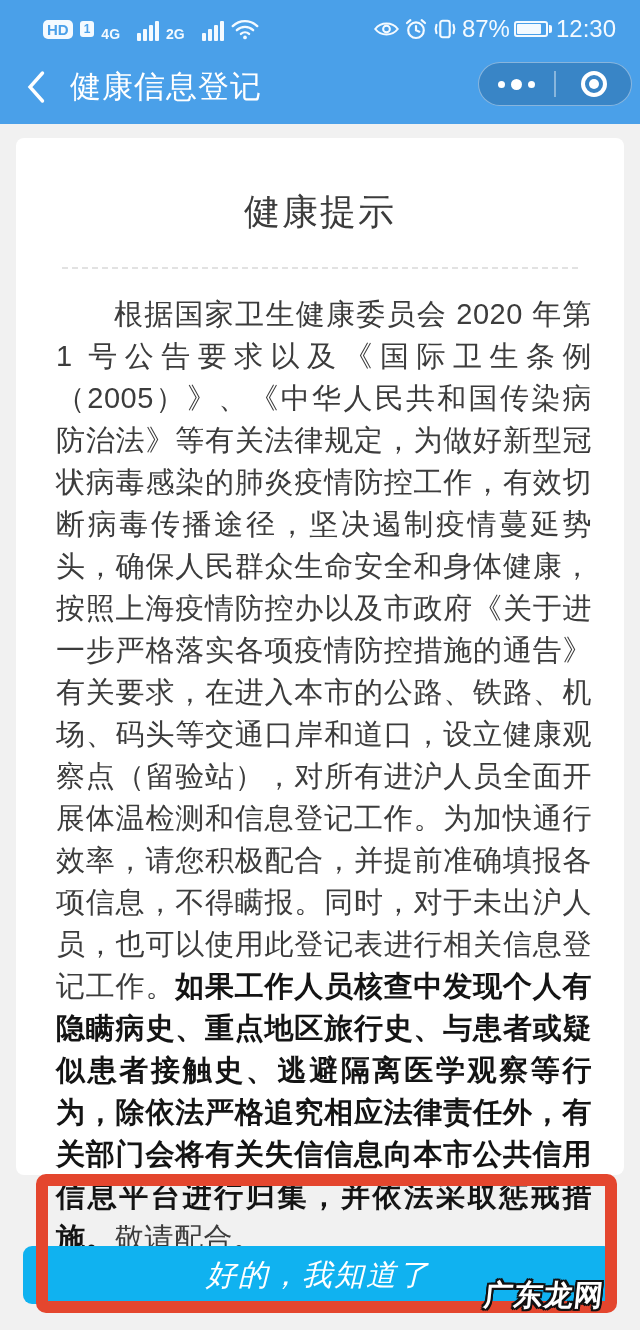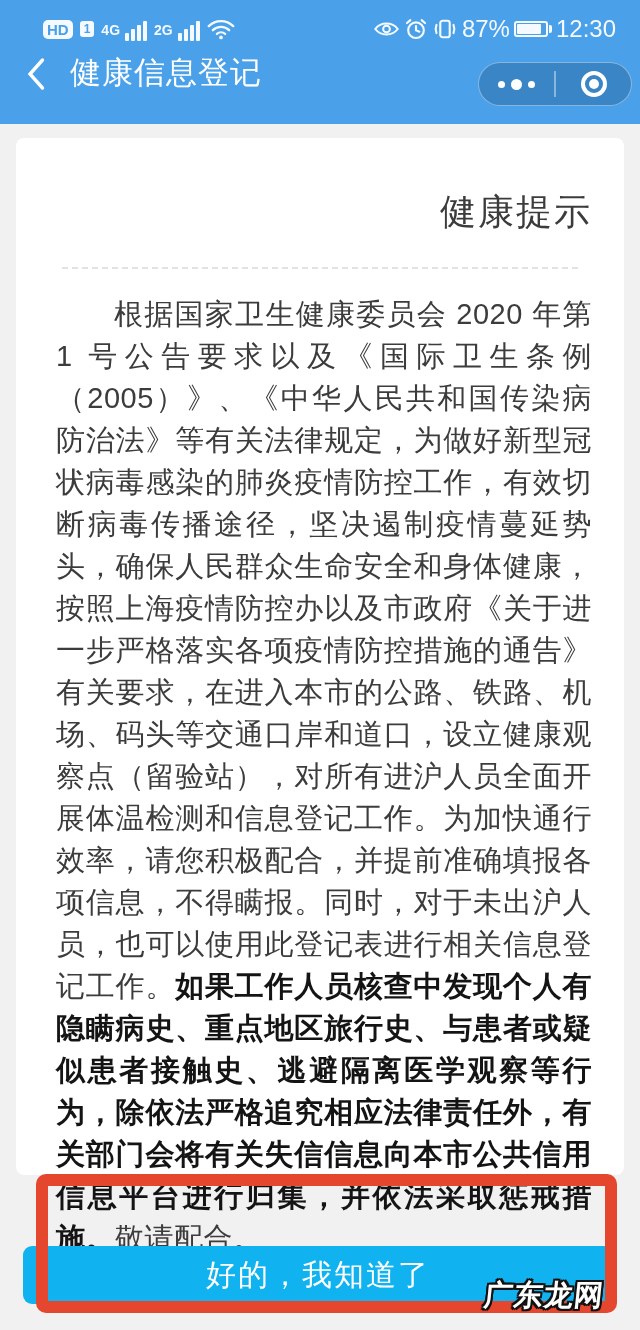--- a/index.html
+++ b/index.html
@@ -23,36 +23,36 @@
   .sb-left{display:flex;align-items:center;gap:7px;}
   .sb-right{display:flex;align-items:center;gap:4px;margin-left:auto;}
   .hd-badge{
     background:#f4faff;color:var(--header-blue);font-weight:bold;font-size:15px;
     border-radius:5px;padding:2px 4px;line-height:1;letter-spacing:0;
   }
   .sim-badge{
     background:#f4faff;color:var(--header-blue);font-weight:bold;font-size:12px;
     border-radius:3px;padding:2px 4px;line-height:1;
   }
-  .net{display:flex;align-items:center;gap:5px;}
+  .net{display:flex;align-items:flex-end;gap:17px;}
   .net-label{font-size:14px;font-weight:bold;line-height:1;margin-top:1px;}
   .bars{display:flex;align-items:flex-end;gap:2px;height:22px;margin-top:2px;}
   .bars i{display:block;width:4px;background:#f4faff;border-radius:1px;}
   .b1{height:8px}.b2{height:12px}.b3{height:16px}.b4{height:20px}
   .sb-text{font-size:24px;line-height:1;}
   .battery{display:flex;align-items:center;}
   .battery .shell{
     width:34px;height:16px;border:2px solid #f4faff;border-radius:3px;
     display:flex;align-items:center;padding:1px;box-sizing:border-box;
   }
   .battery .fill{height:100%;width:86%;background:#f4faff;border-radius:1px;}
   .battery .nub{width:3px;height:8px;background:#f4faff;border-radius:0 2px 2px 0;margin-left:1px;}
   .sicon{display:flex;align-items:center;}
   
-  .nav-bar{position:relative;height:70px;display:flex;padding:0 0 0 26px;}
+  .nav-bar{position:relative;height:70px;display:flex;align-items:center;padding:0 0 0 26px;}
   .back-btn{display:flex;align-items:center;width:40px;height:44px;cursor:pointer;}
   .nav-title{color:#fff;font-size:31px;letter-spacing:1px;margin-left:4px;}
   .capsule{
     position:absolute;right:8px;top:10px;width:154px;height:44px;
     background:rgba(8,52,96,.25);border:1px solid rgba(255,255,255,.4);
     border-radius:23px;display:flex;align-items:center;box-sizing:border-box;
   }
   .cap-half{flex:1;display:flex;align-items:center;justify-content:center;height:100%;cursor:pointer;}
   .dots{display:flex;align-items:center;gap:6px;}
   .dots i{display:block;width:7px;height:7px;border-radius:50%;background:#fff;}
@@ -63,36 +63,37 @@
     display:flex;align-items:center;justify-content:center;box-sizing:border-box;
   }
   .target-inner{width:10px;height:10px;border-radius:50%;background:#fff;}
   
   .card{
     position:absolute;left:16px;top:138px;width:608px;height:1037px;
     background:#fff;border-radius:8px;box-sizing:border-box;
     padding:26px 32px 0 32px;
   }
   .card-title{
-    margin:24px 0 0 0;text-align:right;font-size:36px;font-weight:normal;
+    margin:24px 0 0 0;text-align:center;font-size:36px;font-weight:normal;
     color:#3c3c3c;letter-spacing:2px;
   }
   .dashed-divider{border:none;border-top:2px dashed #e2e2e2;margin:30px 14px 0 14px;}
   .notice{
     margin:24px 0 0 8px;font-size:29px;line-height:42px;color:#3c3c3c;
     text-align:justify;text-indent:2em;letter-spacing:.5px;
   }
   .notice strong{color:#141414;font-weight:bold;}
   
   .confirm-btn{
     position:absolute;left:23px;top:1246px;width:590px;height:58px;
     background:var(--button-cyan);border:none;border-radius:9px;
     color:#fff;font-size:30px;letter-spacing:2px;
     display:flex;align-items:center;justify-content:center;cursor:pointer;
     font-family:inherit;
+    font-style:italic;
   }
   .red-box{
     position:absolute;left:36px;top:1174px;width:581px;height:139px;
     border:12px solid var(--annotation-red);border-radius:10px;
     box-sizing:border-box;pointer-events:none;
   }
   .watermark{
     position:absolute;right:36px;bottom:14px;
     font-size:29px;font-weight:bold;color:#fff;letter-spacing:1px;
     transform:skewX(-6deg);

